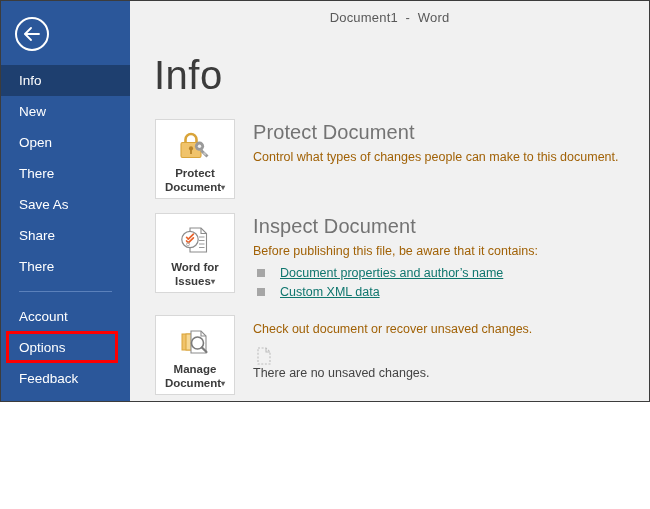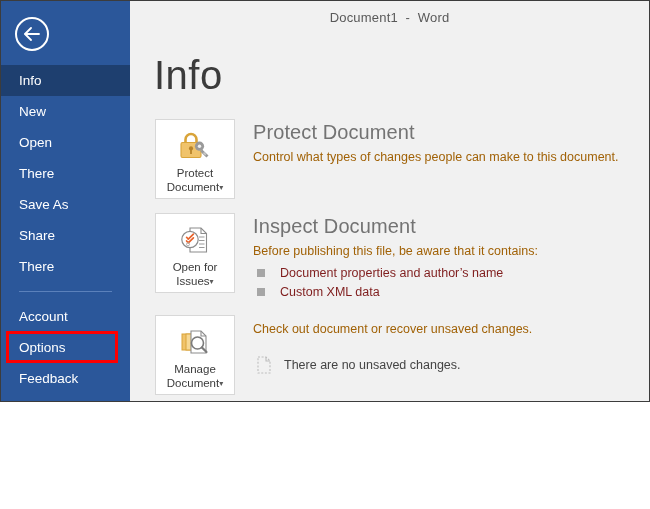--- a/index.html
+++ b/index.html
@@ -152,20 +152,21 @@
     align-items: center;
     justify-content: center;
   }
   .big-btn .blabel {
     font-size: 11.5px;
     color: #3b3b3b;
     text-align: center;
     line-height: 14px;
     margin-top: 3px;
     padding: 0 2px;
+    font-weight: bold;
   }
   .caret {
     font-size: 8px;
     color: #5a5a5a;
     vertical-align: middle;
   }
 
   .sect-body {
     margin-left: 18px;
     padding-top: 1px;
@@ -195,26 +196,27 @@
   .bullet-sq {
     width: 8px;
     height: 8px;
     background: #a6a6a6;
     margin-left: 4px;
     margin-right: 15px;
     flex: 0 0 auto;
   }
   .bullet-txt {
     font-size: 12.5px;
-    color: #7f1d1d;
+    color: #0f766e;
+    text-decoration: underline;
   }
   .status-row {
     display: flex;
-    align-items: center;
-    margin-top: 18px;
+    margin-top: 9px;
+    flex-direction: column;
   }
   .status-icon {
     width: 20px;
     height: 20px;
     margin-left: 1px;
     margin-right: 10px;
     flex: 0 0 auto;
     display: flex;
     align-items: center;
     justify-content: center;
@@ -324,21 +326,21 @@
             <path d="M24 4 V9.5 H29.5" fill="none" stroke="#8c8c8c" stroke-width="1.1"></path>
             <path d="M22 13 H27.5 M22 16.5 H27.5 M22 20 H27.5 M22 23.5 H27.5" stroke="#9a9a9a" stroke-width="1.1"></path>
 
             <circle cx="13" cy="15.5" r="8.2" fill="#ffffff" stroke="#8c8c8c" stroke-width="1.2"></circle>
             <path d="M9.6 13.3 L11.3 15.2 L16.4 10.2" fill="none" stroke="#e8622a" stroke-width="1.7" stroke-linecap="round" stroke-linejoin="round"></path>
             <path d="M9.6 17.0 L11.3 18.9 L16.4 13.9" fill="none" stroke="#e8622a" stroke-width="1.7" stroke-linecap="round" stroke-linejoin="round"></path>
             <circle cx="11" cy="20.3" r="1.5" fill="none" stroke="#b0b0b0" stroke-width="1"></circle>
           </svg>
         </div>
         <div class="blabel">
-          <span>Open for</span><br>
+          <span>Word for</span><br>
           <span>Issues</span><span class="caret">▾</span>
         </div>
       </div>
       <div class="sect-body">
         <div class="sect-title">Inspect Document</div>
         <div class="sect-desc">Before publishing this file, be aware that it contains:</div>
         <div class="bullets">
           <div class="bullet-row">
             <span class="bullet-sq"></span>
             <span class="bullet-txt">Document properties and author’s name</span>

